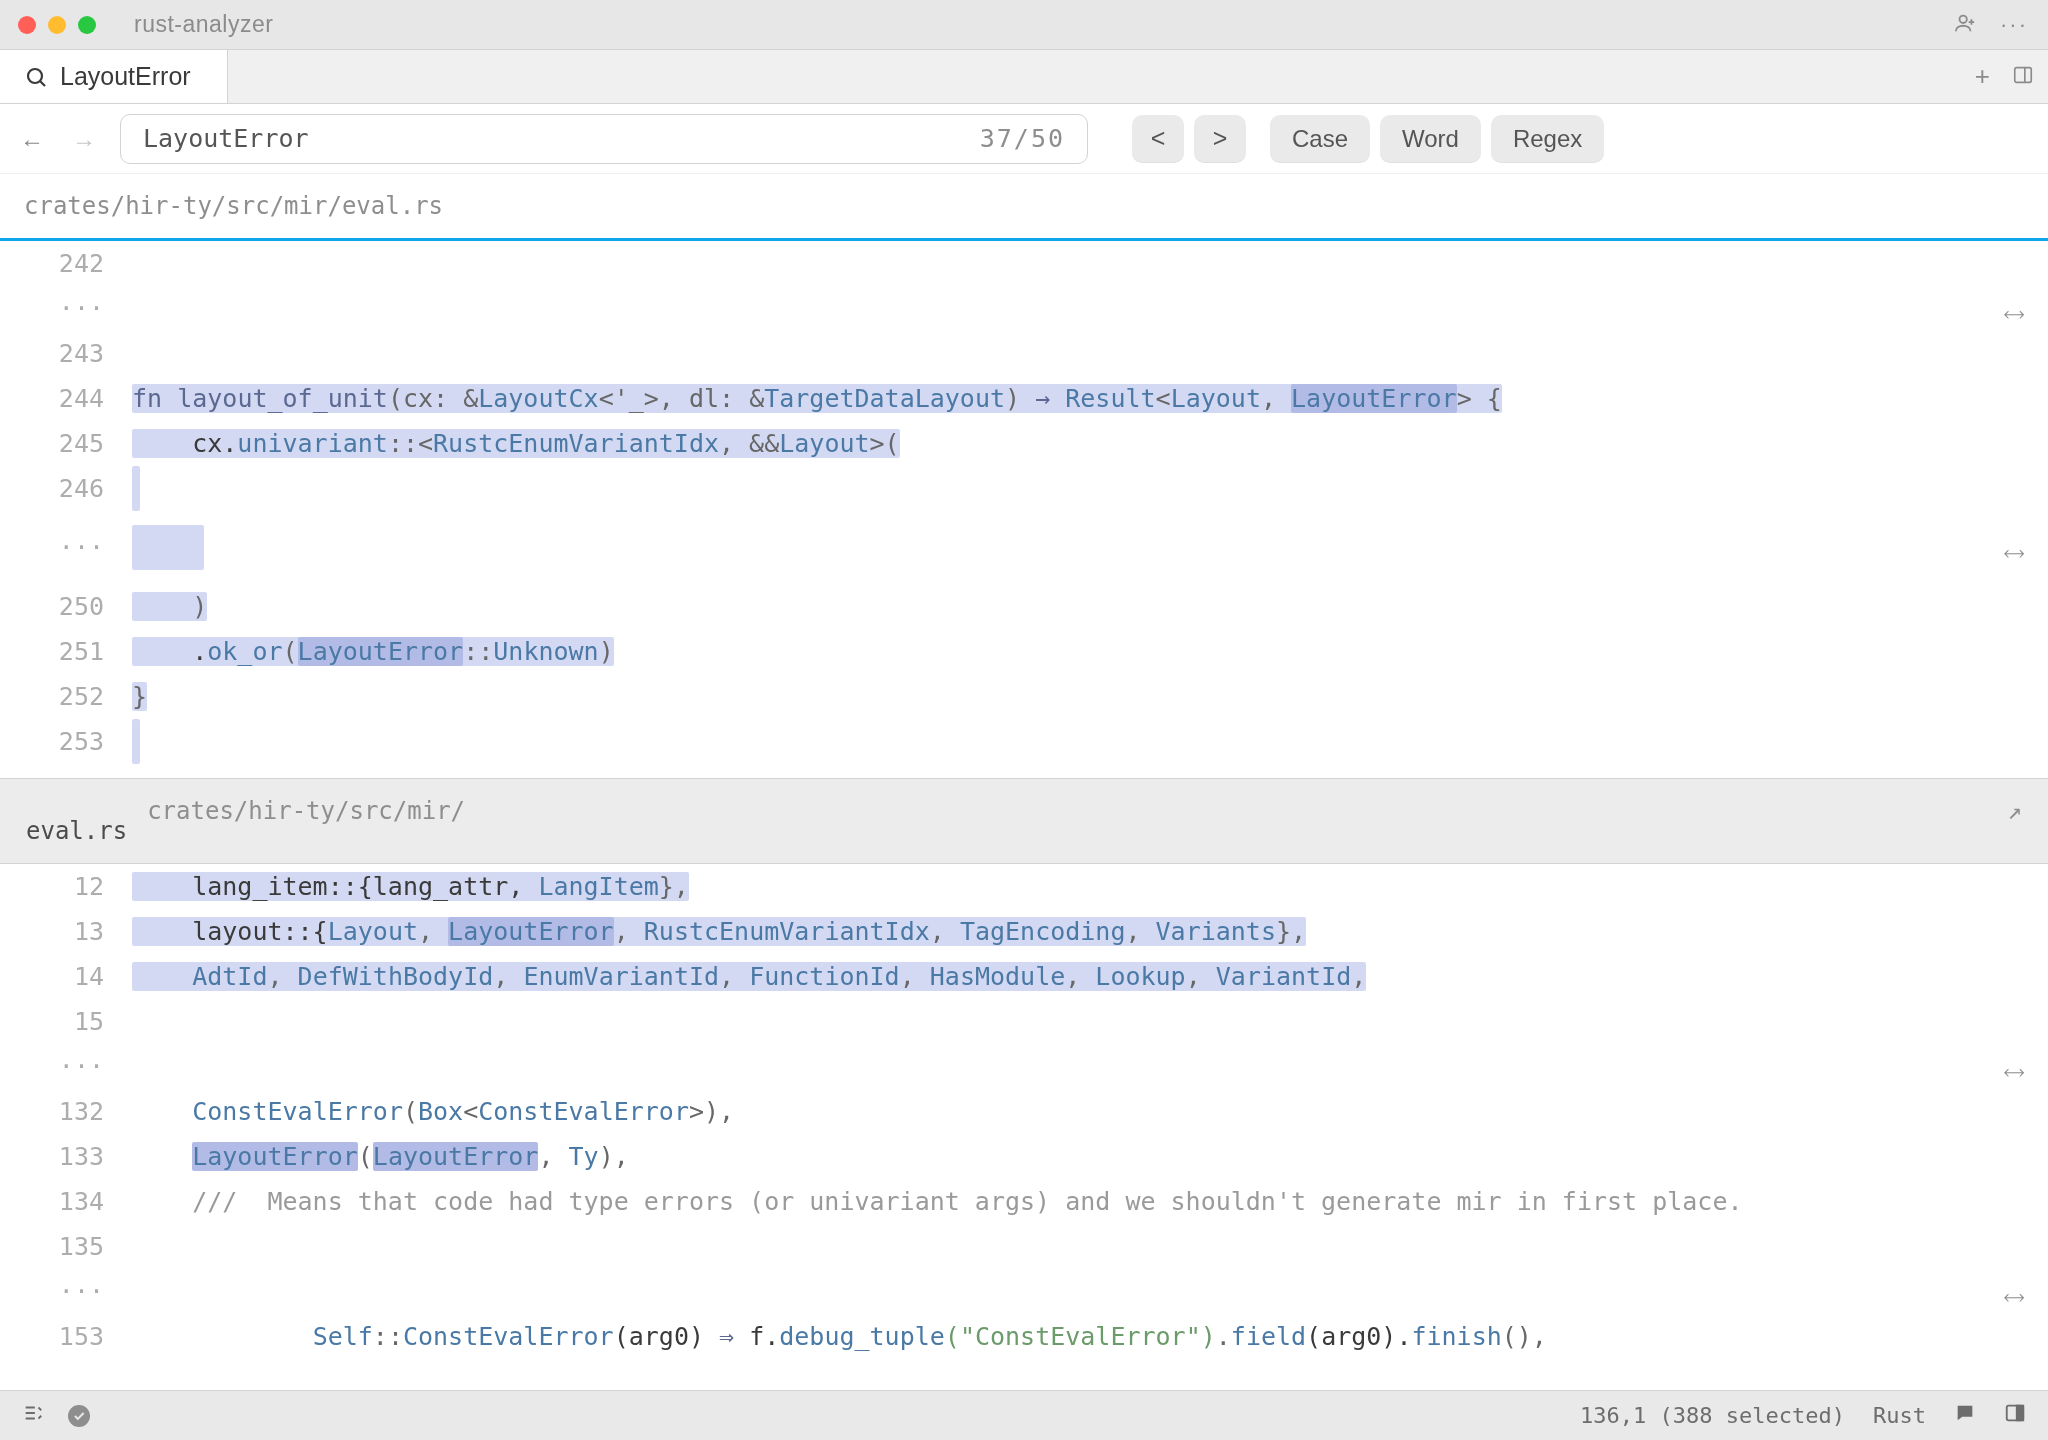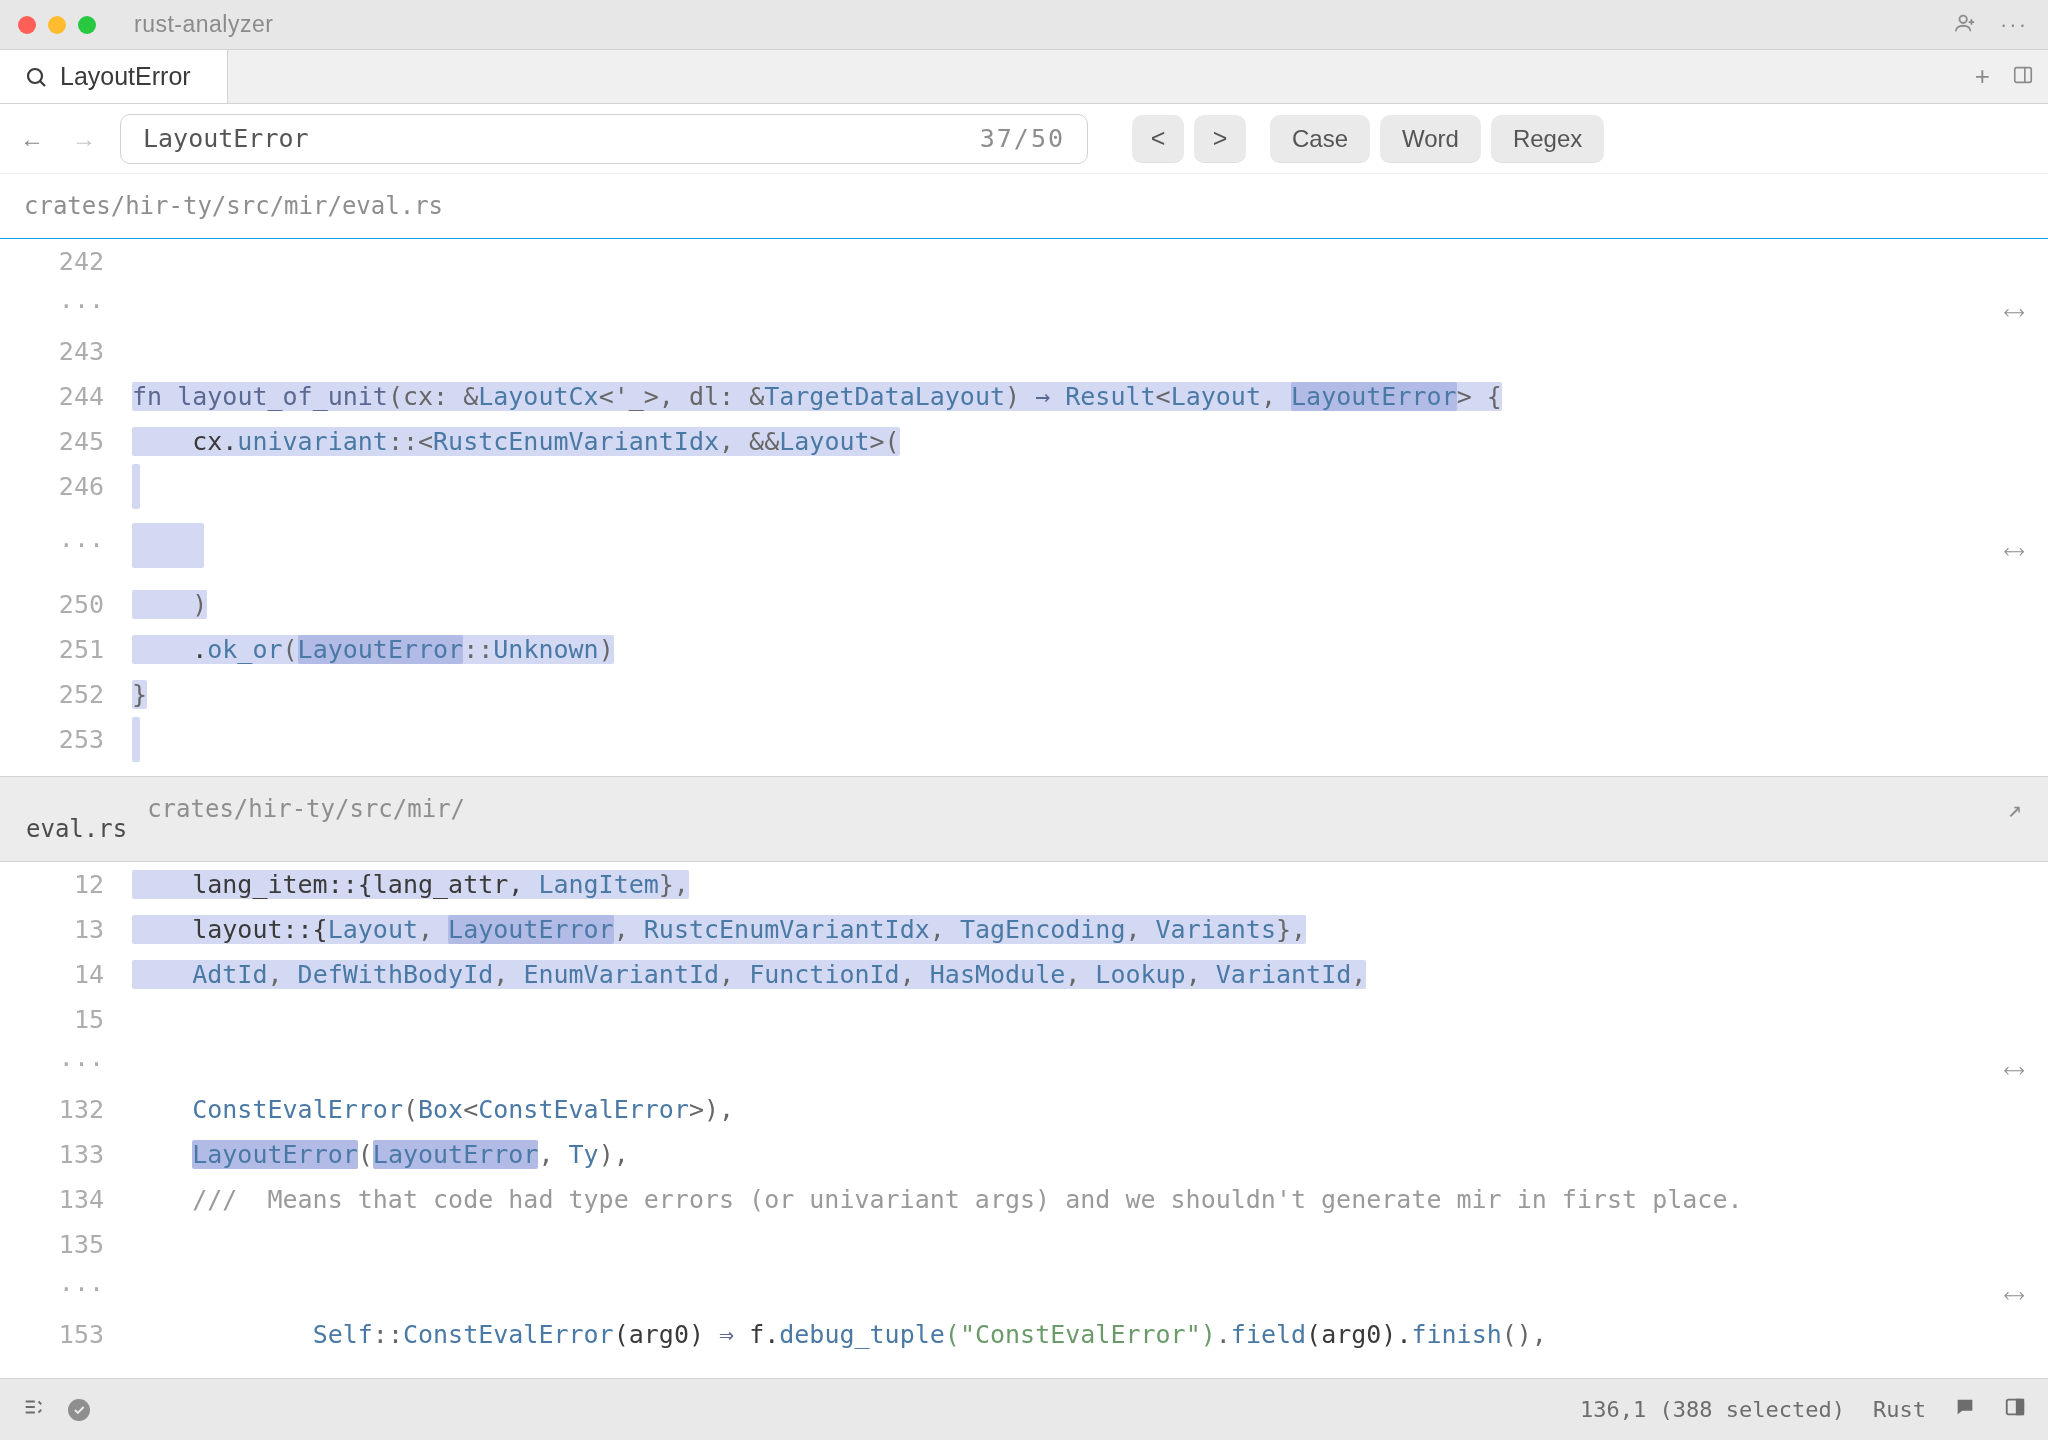--- a/index.html
+++ b/index.html
@@ -122,21 +122,21 @@
     box-shadow: inset 0 -1px 0 rgba(0,0,0,.04);
   }
   .pillbtn.small { padding: 0 18px; font-size:25px; }
 
   
   .breadcrumb {
     font-family: "SF Mono", Menlo, Consolas, monospace;
     font-size:24px;
     color:#8e8e8e;
     padding: 18px 24px;
-    border-bottom: 1px solid #0ea5e9;
+    border-bottom: 3px solid #0ea5e9;
   }
 
   
   .pane { display:flex; flex-direction:column; }
   .code {
     font-family: "SF Mono", Menlo, Consolas, monospace;
     font-size:25px;
     line-height:45px;
   }
   .row { display:flex; position:relative; }
@@ -176,21 +176,21 @@
     padding: 18px 26px;
     display:flex; gap:20px;
     position:relative;
   }
   .pane-header .fname { color:#4b4b4b;margin-top:20px; }
   .pane-header .fpath { color:#8e8e8e; }
   .pane-header .expand { position:absolute; right:26px; color:#8e8e8e; }
 
   
   .statusbar {
-    height: 62px;
+    height: 50px;
     background: var(--statusbar-bg);
     border-top:1px solid var(--border);
     display:flex; align-items:center;
     padding: 0 22px;
     gap: 24px;
     font-family: "SF Mono", Menlo, Consolas, monospace;
     font-size:22px;
     color:#6d6d6d;
     position:relative;
   }

